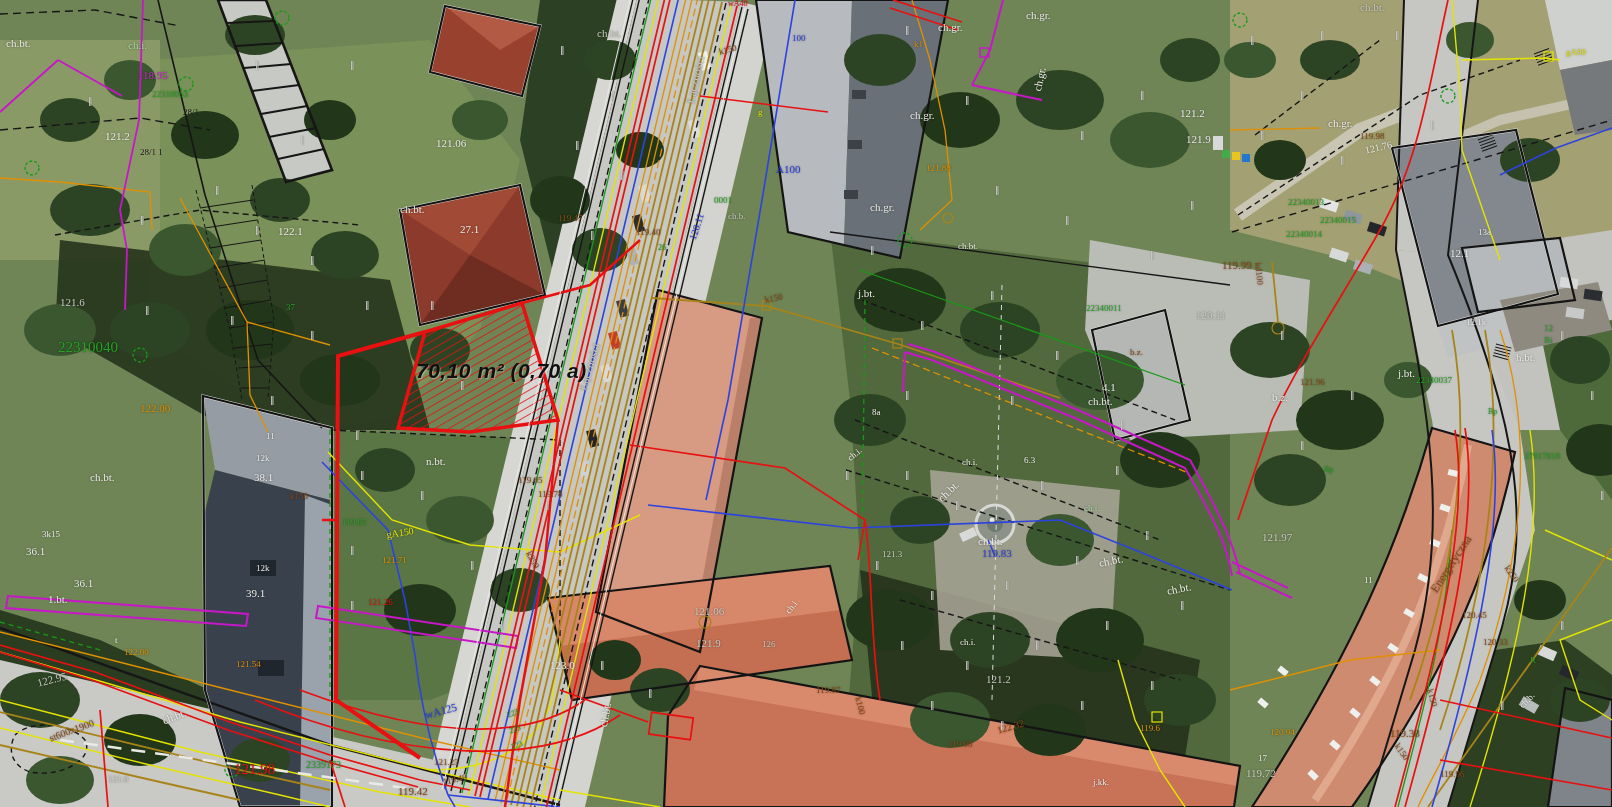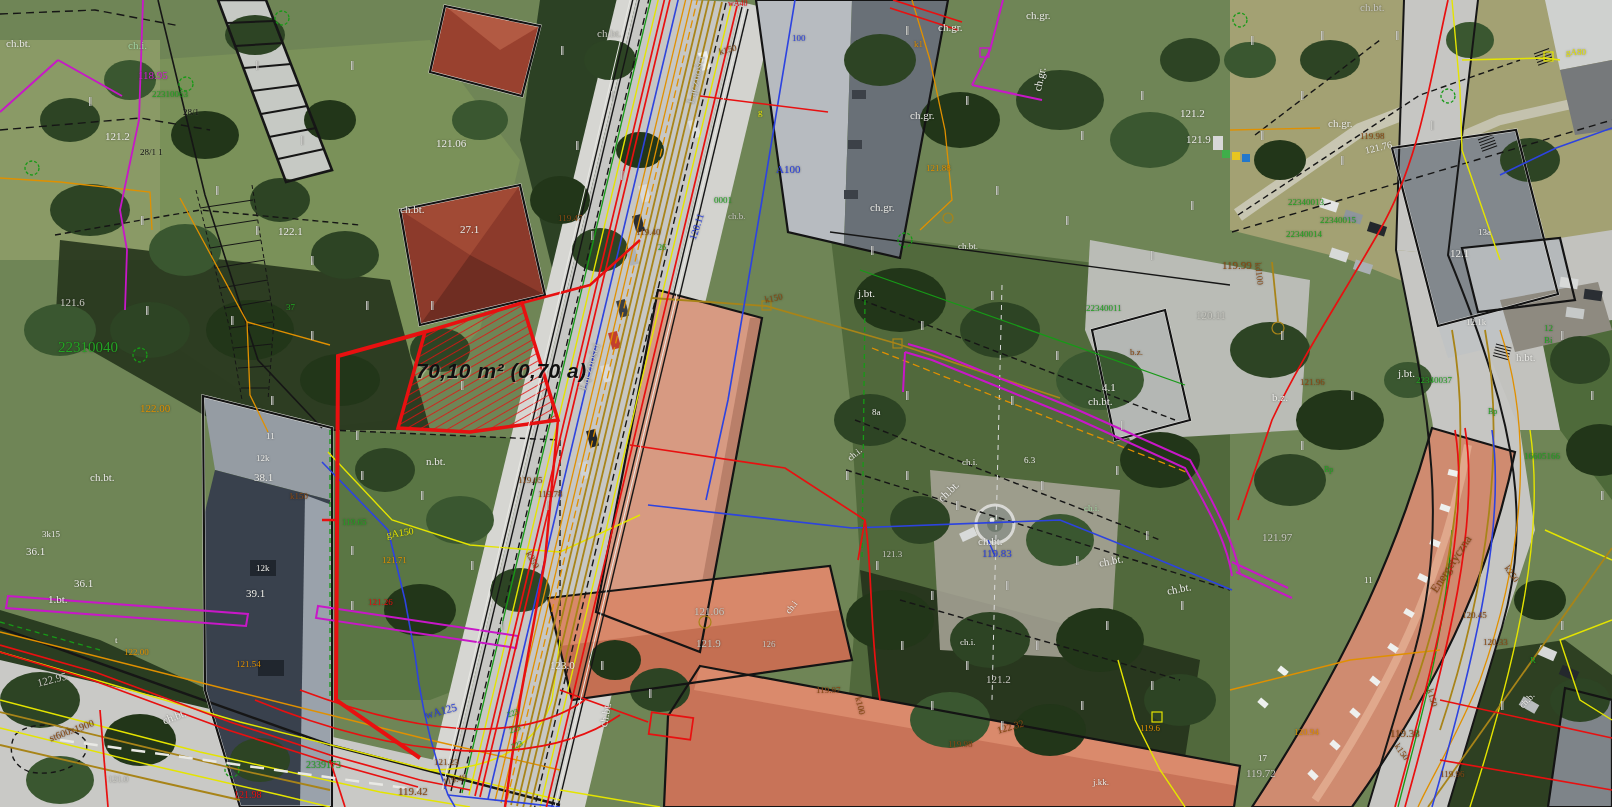--- a/index.html
+++ b/index.html
@@ -520,28 +520,28 @@
       <span class="lbl" style="left: 1478px; top: 228px; color: rgb(236, 236, 232); font-size: 9px;">13a</span>
       <span class="lbl" style="left: 1566px; top: 48px; color: rgb(228, 228, 0); font-size: 9px;">gA80</span>
       <span class="lbl" style="left: 1450px; top: 248px; color: rgb(236, 236, 232); font-size: 11px;">12.1</span>
       <span class="lbl" style="left: 1466px; top: 318px; color: rgb(236, 236, 232); font-size: 9px;">12.1k</span>
       <span class="lbl" style="left: 1544px; top: 324px; color: rgb(35, 165, 35); font-size: 9px;">12</span>
       <span class="lbl" style="left: 1544px; top: 336px; color: rgb(35, 165, 35); font-size: 9px;">Bi</span>
       <span class="lbl" style="left: 1516px; top: 352px; color: rgb(236, 236, 232); font-size: 11px;">h.bt.</span>
       <span class="lbl" style="left: 1398px; top: 368px; color: rgb(236, 236, 232); font-size: 11px;">j.bt.</span>
       <span class="lbl" style="left: 1416px; top: 376px; color: rgb(35, 165, 35); font-size: 9px;">22340037</span>
       <span class="lbl" style="left: 1300px; top: 378px; color: rgb(138, 74, 20); font-size: 9px;">121.96</span>
-      <span class="lbl" style="left: 1524px; top: 452px; color: rgb(35, 165, 35); font-size: 9px;">16605166</span>
+      <span class="lbl" style="left: 1524px; top: 452px; color: rgb(35, 165, 35); font-size: 9px;">37917818</span>
       <span class="lbl" style="left: 1488px; top: 408px; color: rgb(35, 165, 35); font-size: 8px;">Bp</span>
       <span class="lbl" style="left: 1324px; top: 466px; color: rgb(35, 165, 35); font-size: 8px;">Bp</span>
       <span class="lbl" style="left: 1262px; top: 532px; color: rgb(201, 201, 194); font-size: 11px;">121.97</span>
       <span class="lbl" style="left: 1364px; top: 576px; color: rgb(236, 236, 232); font-size: 9px;">11</span>
       <span class="lbl" style="left: 1258px; top: 754px; color: rgb(236, 236, 232); font-size: 9px;">17</span>
       <span class="lbl" style="left: 1246px; top: 768px; color: rgb(201, 201, 194); font-size: 11px;">119.72</span>
-      <span class="lbl" style="left: 1270px; top: 728px; color: rgb(224, 144, 0); font-size: 9px; margin-left: 24px;">120.94</span>
+      <span class="lbl" style="left: 1270px; top: 728px; color: rgb(224, 144, 0); font-size: 9px;">120.94</span>
       <span class="lbl" style="left: 1390px; top: 728px; color: rgb(138, 74, 20); font-size: 11px;">119.38</span>
       <span class="lbl" style="left: 1400px; top: 742px; color: rgb(138, 74, 20); font-size: 9px; transform: rotate(55deg);">k150</span>
       <span class="lbl" style="left: 1434px; top: 688px; color: rgb(138, 74, 20); font-size: 9px; transform: rotate(75deg);">k150</span>
       <span class="lbl" style="left: 1510px; top: 564px; color: rgb(138, 74, 20); font-size: 9px; transform: rotate(55deg);">k250</span>
       <span class="lbl" style="left: 1428px; top: 588px; color: rgb(138, 74, 20); font-size: 12px; transform: rotate(-57deg);">Energetyczna</span>
       <span class="lbl" style="left: 1462px; top: 582px; color: rgb(138, 74, 20); font-size: 9px; margin-top: 29px;">120.45</span>
       <span class="lbl" style="left: 1456px; top: 638px; color: rgb(138, 74, 20); font-size: 9px; margin-left: 27px;">120.33</span>
       <span class="lbl" style="left: 1440px; top: 770px; color: rgb(138, 74, 20); font-size: 9px;">119.96</span>
       <span class="lbl" style="left: 1530px; top: 656px; color: rgb(35, 165, 35); font-size: 9px;">R</span>
       <span class="lbl" style="left: 1518px; top: 704px; color: rgb(236, 236, 232); font-size: 9px; transform: rotate(-47deg);">ch.b.</span>
@@ -576,21 +576,21 @@
       <span class="lbl" style="left: 510px; top: 744px; color: rgb(35, 165, 35); font-size: 8px; transform: rotate(-21deg);">223</span>
       <span class="lbl" style="left: 426px; top: 456px; color: rgb(236, 236, 232); font-size: 11px;">n.bt.</span>
       <span class="lbl" style="left: 518px; top: 476px; color: rgb(138, 74, 20); font-size: 9px;">119.05</span>
       <span class="lbl" style="left: 538px; top: 490px; color: rgb(138, 74, 20); font-size: 9px;">119.78</span>
       <span class="lbl" style="left: 386px; top: 530px; color: rgb(228, 228, 0); font-size: 10px; transform: rotate(-8deg);">gA150</span>
       <span class="lbl" style="left: 382px; top: 556px; color: rgb(224, 144, 0); font-size: 9px;">121.71</span>
       <span class="lbl" style="left: 368px; top: 598px; color: rgb(232, 16, 16); font-size: 9px;">121.26</span>
       <span class="lbl" style="left: 532px; top: 550px; color: rgb(138, 74, 20); font-size: 9px; transform: rotate(62deg);">k250</span>
       <span class="lbl" style="left: 36px; top: 678px; color: rgb(201, 201, 194); font-size: 11px; transform: rotate(-14deg);">122.95</span>
       <span class="lbl" style="left: 161px; top: 716px; color: rgb(236, 236, 232); font-size: 11px; transform: rotate(-21deg);">ch.bt.</span>
-      <span class="lbl" style="left: 234px; top: 762px; color: rgb(232, 16, 16); font-size: 10px; margin-top: 28px;">121.98</span>
+      <span class="lbl" style="left: 234px; top: 762px; color: rgb(232, 16, 16); font-size: 15px;">121.98</span>
       <span class="lbl" style="left: 236px; top: 660px; color: rgb(224, 144, 0); font-size: 9px;">121.54</span>
       <span class="lbl" style="left: 124px; top: 648px; color: rgb(224, 144, 0); font-size: 9px;">122.00</span>
       <span class="lbl" style="left: 48px; top: 734px; color: rgb(138, 74, 20); font-size: 10px; transform: rotate(-20deg);">st600x1900</span>
       <span class="lbl" style="left: 108px; top: 775px; color: rgb(201, 201, 194); font-size: 9px;">121.0</span>
       <span class="lbl" style="left: 115px; top: 636px; color: rgb(236, 236, 232); font-size: 9px;">t</span>
       <span class="tree-mark" style="left: 88px; top: 96px;">‖</span>
       <span class="tree-mark" style="left: 255px; top: 60px;">‖</span>
       <span class="tree-mark" style="left: 350px; top: 60px;">‖</span>
       <span class="tree-mark" style="left: 300px; top: 135px;">‖</span>
       <span class="tree-mark" style="left: 215px; top: 185px;">‖</span>

